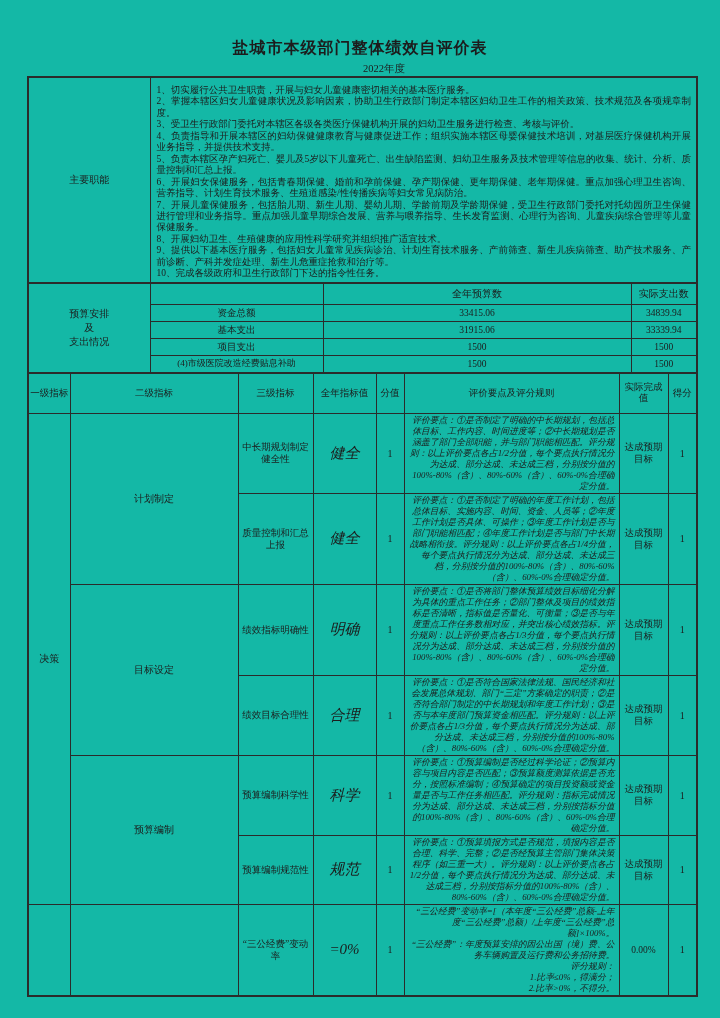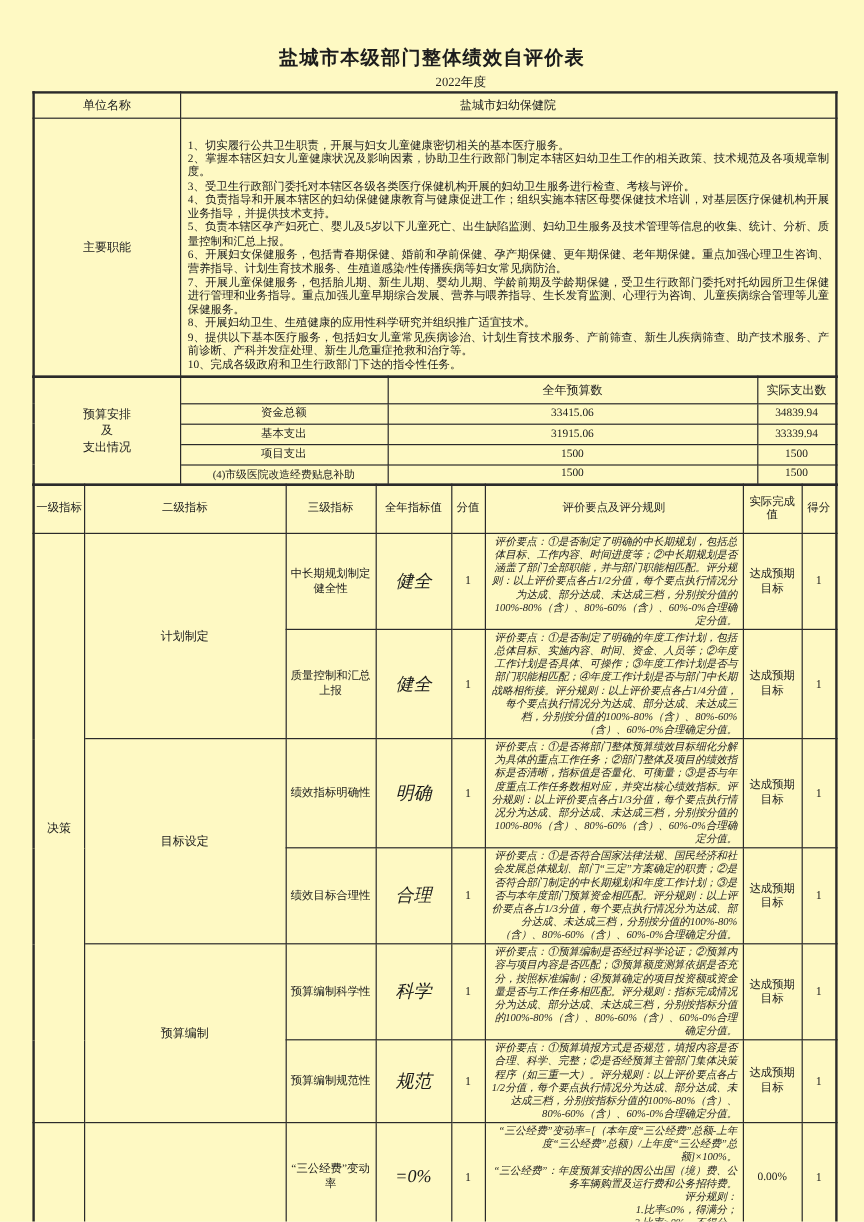--- a/index.html
+++ b/index.html
@@ -1,27 +1,27 @@
 <!DOCTYPE html>
 <html><head>
 <meta charset="utf-8">
 <style>
   html,body{margin:0;padding:0;}
   body{width:720px;height:1018px;background:#f6f6f4;font-family:"Liberation Serif","DejaVu Serif",serif;color:#1c1c1c;}
-  .page{position:relative;width:720px;height:1018px;background:#fef9c3;overflow:hidden;}
+  .page{position:relative;width:720px;height:1018px;background:#14b8a6;overflow:hidden;}
   .title{position:absolute;top:38px;left:0;width:720px;text-align:center;font-size:16px;font-weight:bold;letter-spacing:1px;}
   .subtitle{position:absolute;top:62px;left:0;width:720px;text-align:center;font-size:10.5px;padding-left:24px;}
   .content{position:absolute;left:27px;top:76px;width:669px;}
   table{border-collapse:collapse;table-layout:fixed;width:669px;}
   table.tbl{border:2px solid #2b2b2b;}
   table.tbl + table.tbl{margin-top:-2px;}
   td,th{border:1px solid #2b2b2b;font-size:10px;font-weight:normal;text-align:center;vertical-align:middle;padding:0 2px;overflow:hidden;}
   .lab{font-size:10px;}
   .pre{white-space:pre-line;}
-  .ftext{font-size:9.5px;text-align:justify;line-height:11.45px;padding:18px 5px 2px 6px;vertical-align:middle;}
+  .ftext{font-size:9.5px;text-align:justify;line-height:11.45px;padding:7px 5px 2px 6px;vertical-align:middle;}
   .ftext .fi{text-align:justify;}
   .orgtext{font-size:9.5px;text-align:justify;line-height:12.5px;padding:2px 6px;}
   .num{font-size:9.5px;margin-left:20px;}
   .bname{font-size:9.5px;}
   .crit{font-size:8.8px;line-height:11px;text-align:right;vertical-align:middle;padding:1px 4px;white-space:pre-line;font-style:italic;}
   .l3{font-size:9.5px;line-height:12px;}
   .tgt{font-size:15px;font-style:italic;}
   .act{font-size:9.5px;line-height:12px;}
   th{font-size:9.5px;line-height:11px;padding:0 1px;}
   .hdr5{padding:14px 7px;}
@@ -34,24 +34,20 @@
   <div class="subtitle">2022年度</div>
 
   <div class="content">
 
     <table class="tbl">
       <colgroup>
           <col style="width:122px">
           <col style="width:547px">
         </colgroup>
       <tbody>
-          <tr style="height:21px">
-        <td class="lab">单位名称</td>
-        <td>盐城市妇幼保健院</td>
-      </tr>
       <tr style="height:160px">
         <td class="lab">主要职能</td>
         <td class="ftext">
           <div class="fi">1、切实履行公共卫生职责，开展与妇女儿童健康密切相关的基本医疗服务。</div>
           <div class="fi">2、掌握本辖区妇女儿童健康状况及影响因素，协助卫生行政部门制定本辖区妇幼卫生工作的相关政策、技术规范及各项规章制度。</div>
           <div class="fi">3、受卫生行政部门委托对本辖区各级各类医疗保健机构开展的妇幼卫生服务进行检查、考核与评价。</div>
           <div class="fi">4、负责指导和开展本辖区的妇幼保健健康教育与健康促进工作；组织实施本辖区母婴保健技术培训，对基层医疗保健机构开展业务指导，并提供技术支持。</div>
           <div class="fi">5、负责本辖区孕产妇死亡、婴儿及5岁以下儿童死亡、出生缺陷监测、妇幼卫生服务及技术管理等信息的收集、统计、分析、质量控制和汇总上报。</div>
           <div class="fi">6、开展妇女保健服务，包括青春期保健、婚前和孕前保健、孕产期保健、更年期保健、老年期保健。重点加强心理卫生咨询、营养指导、计划生育技术服务、生殖道感染/性传播疾病等妇女常见病防治。</div>
           <div class="fi">7、开展儿童保健服务，包括胎儿期、新生儿期、婴幼儿期、学龄前期及学龄期保健，受卫生行政部门委托对托幼园所卫生保健进行管理和业务指导。重点加强儿童早期综合发展、营养与喂养指导、生长发育监测、心理行为咨询、儿童疾病综合管理等儿童保健服务。</div>

